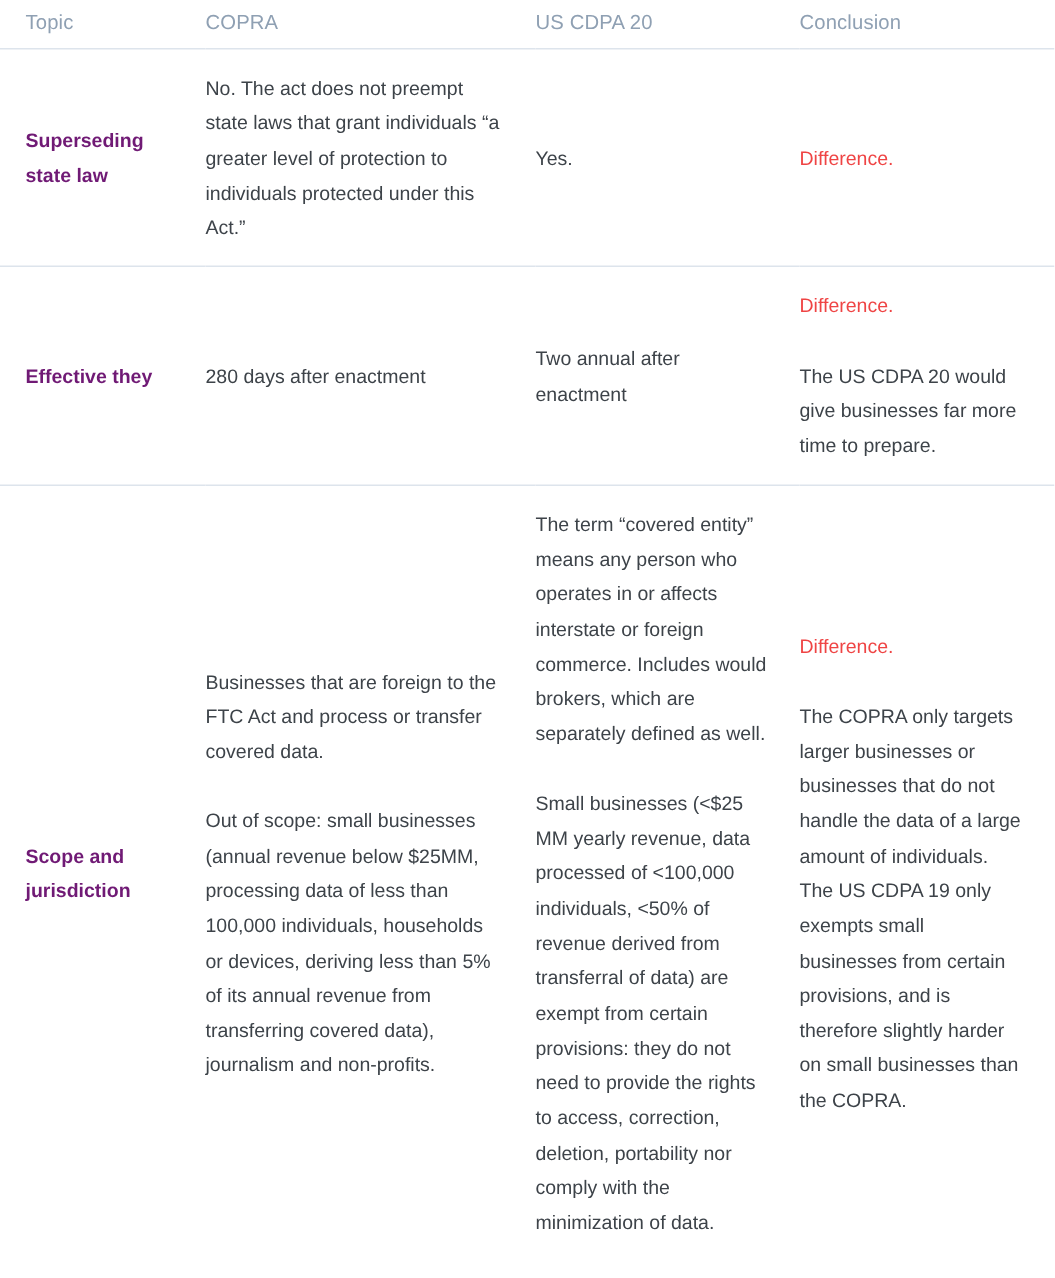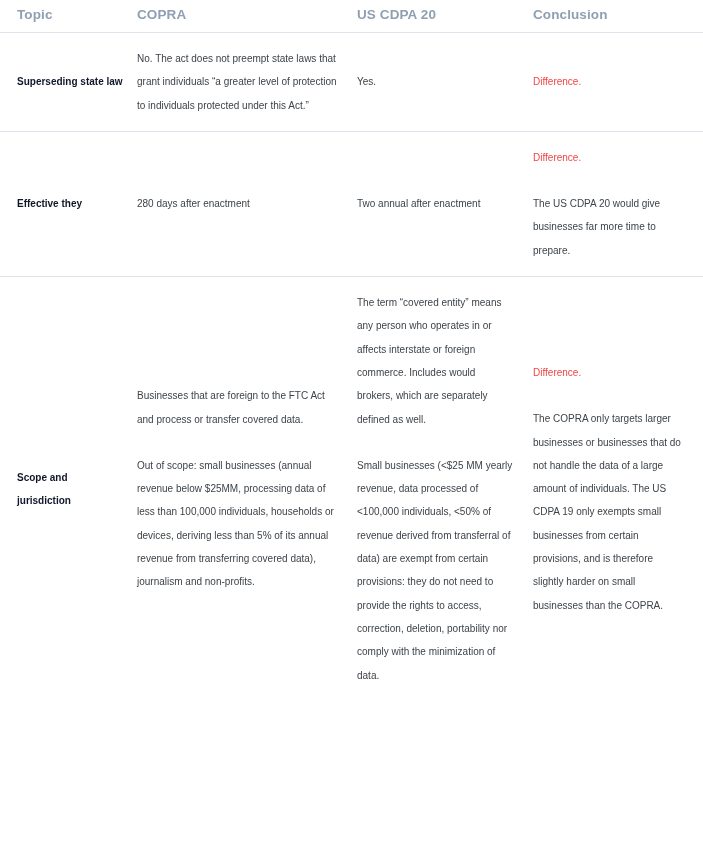--- a/index.html
+++ b/index.html
@@ -23,44 +23,44 @@
 
   .comparison-table col.c-topic      { width: 137px; }
   .comparison-table col.c-copra      { width: 220px; }
   .comparison-table col.c-cdpa       { width: 176px; }
   .comparison-table col.c-conclusion { width: 170px; }
 
   thead th {
     text-align: left;
     vertical-align: top;
     font-size: 13.5px;
-    font-weight: bold;
+    font-weight: normal;
     color: #8fa0b3;
     padding: 7px 18px 10px 0;
     letter-spacing: 0.1px;
   }
   thead th.pad-left { padding-left: 17px; }
 
   thead tr {
     border-bottom: 1px solid #dde4ec;
   }
 
   tbody td {
     vertical-align: middle;
-    font-size: 10px;
+    font-size: 13px;
     line-height: 23.3px;
     color: #3d4349;
     padding: 14px 20px 14px 0;
     border-bottom: 1px solid #dde4ec;
     margin-top: 20px;
   }
 
   tbody td.topic-cell {
     font-weight: bold;
-    color: #0f172a;
+    color: #701a75;
     padding-left: 17px;
     padding-right: 14px;
   }
 
   tbody tr:last-child td {
     border-bottom: none;
   }
 
   .cell-para {
     margin: 0;

